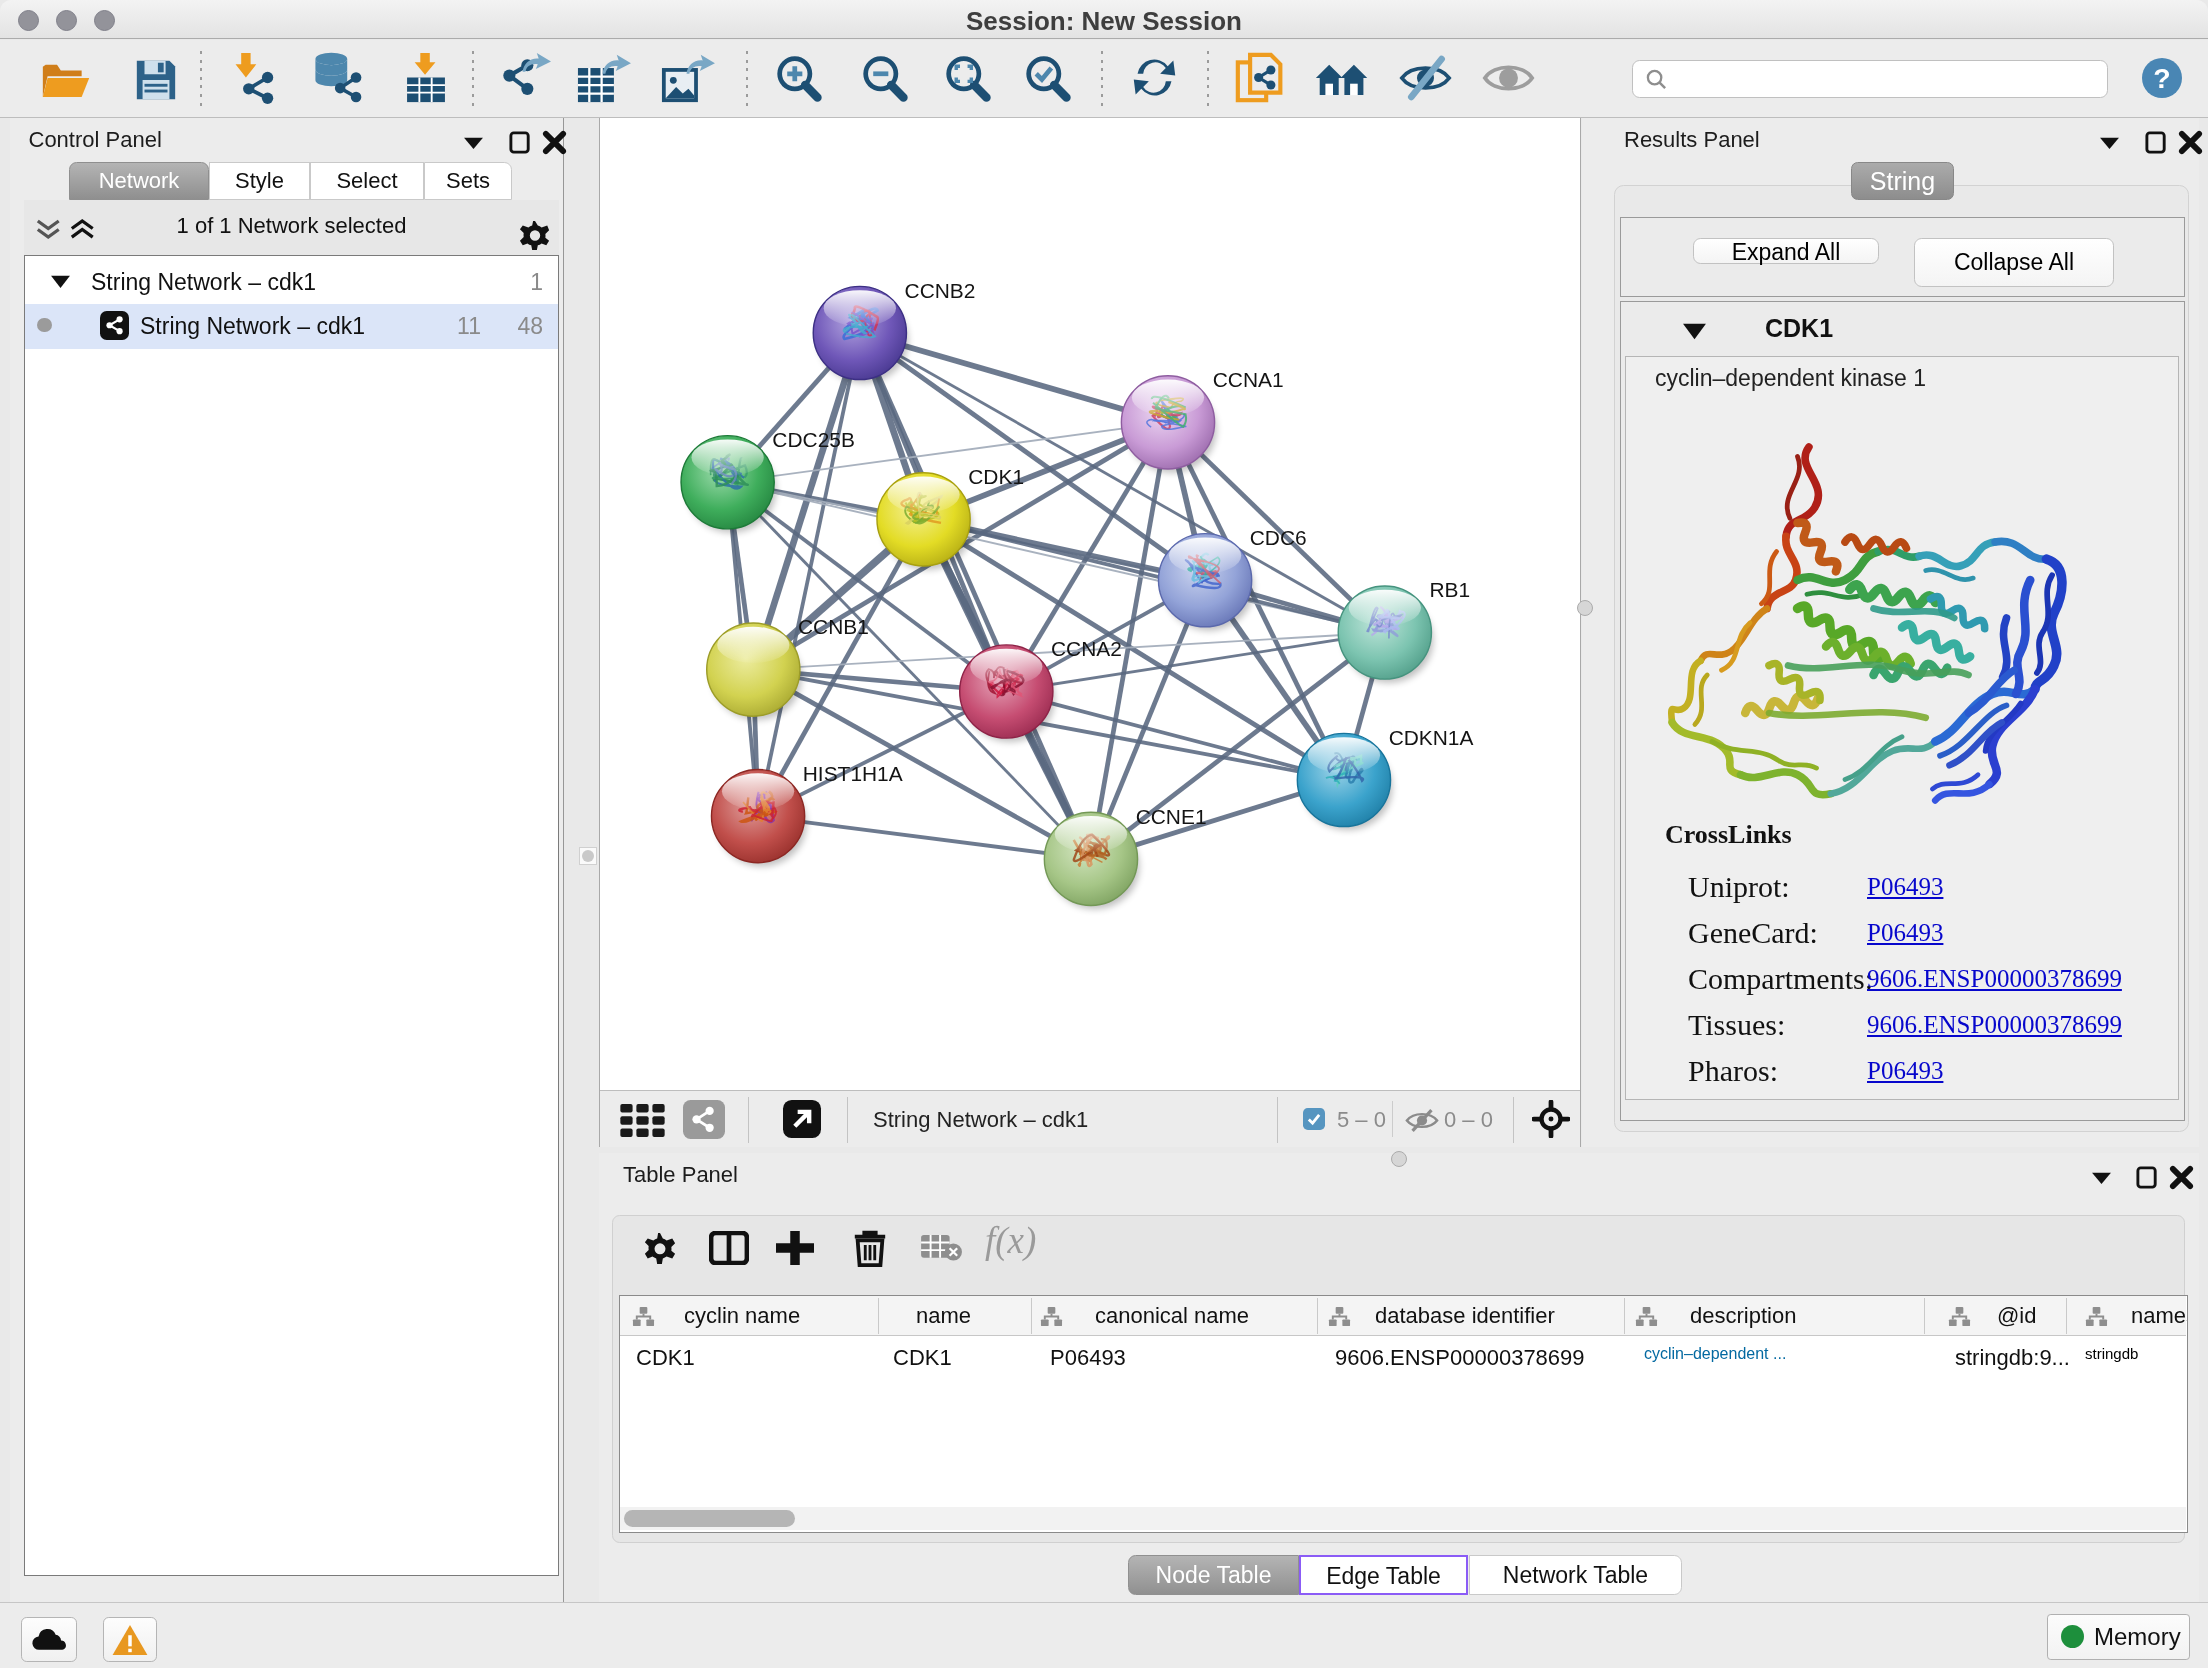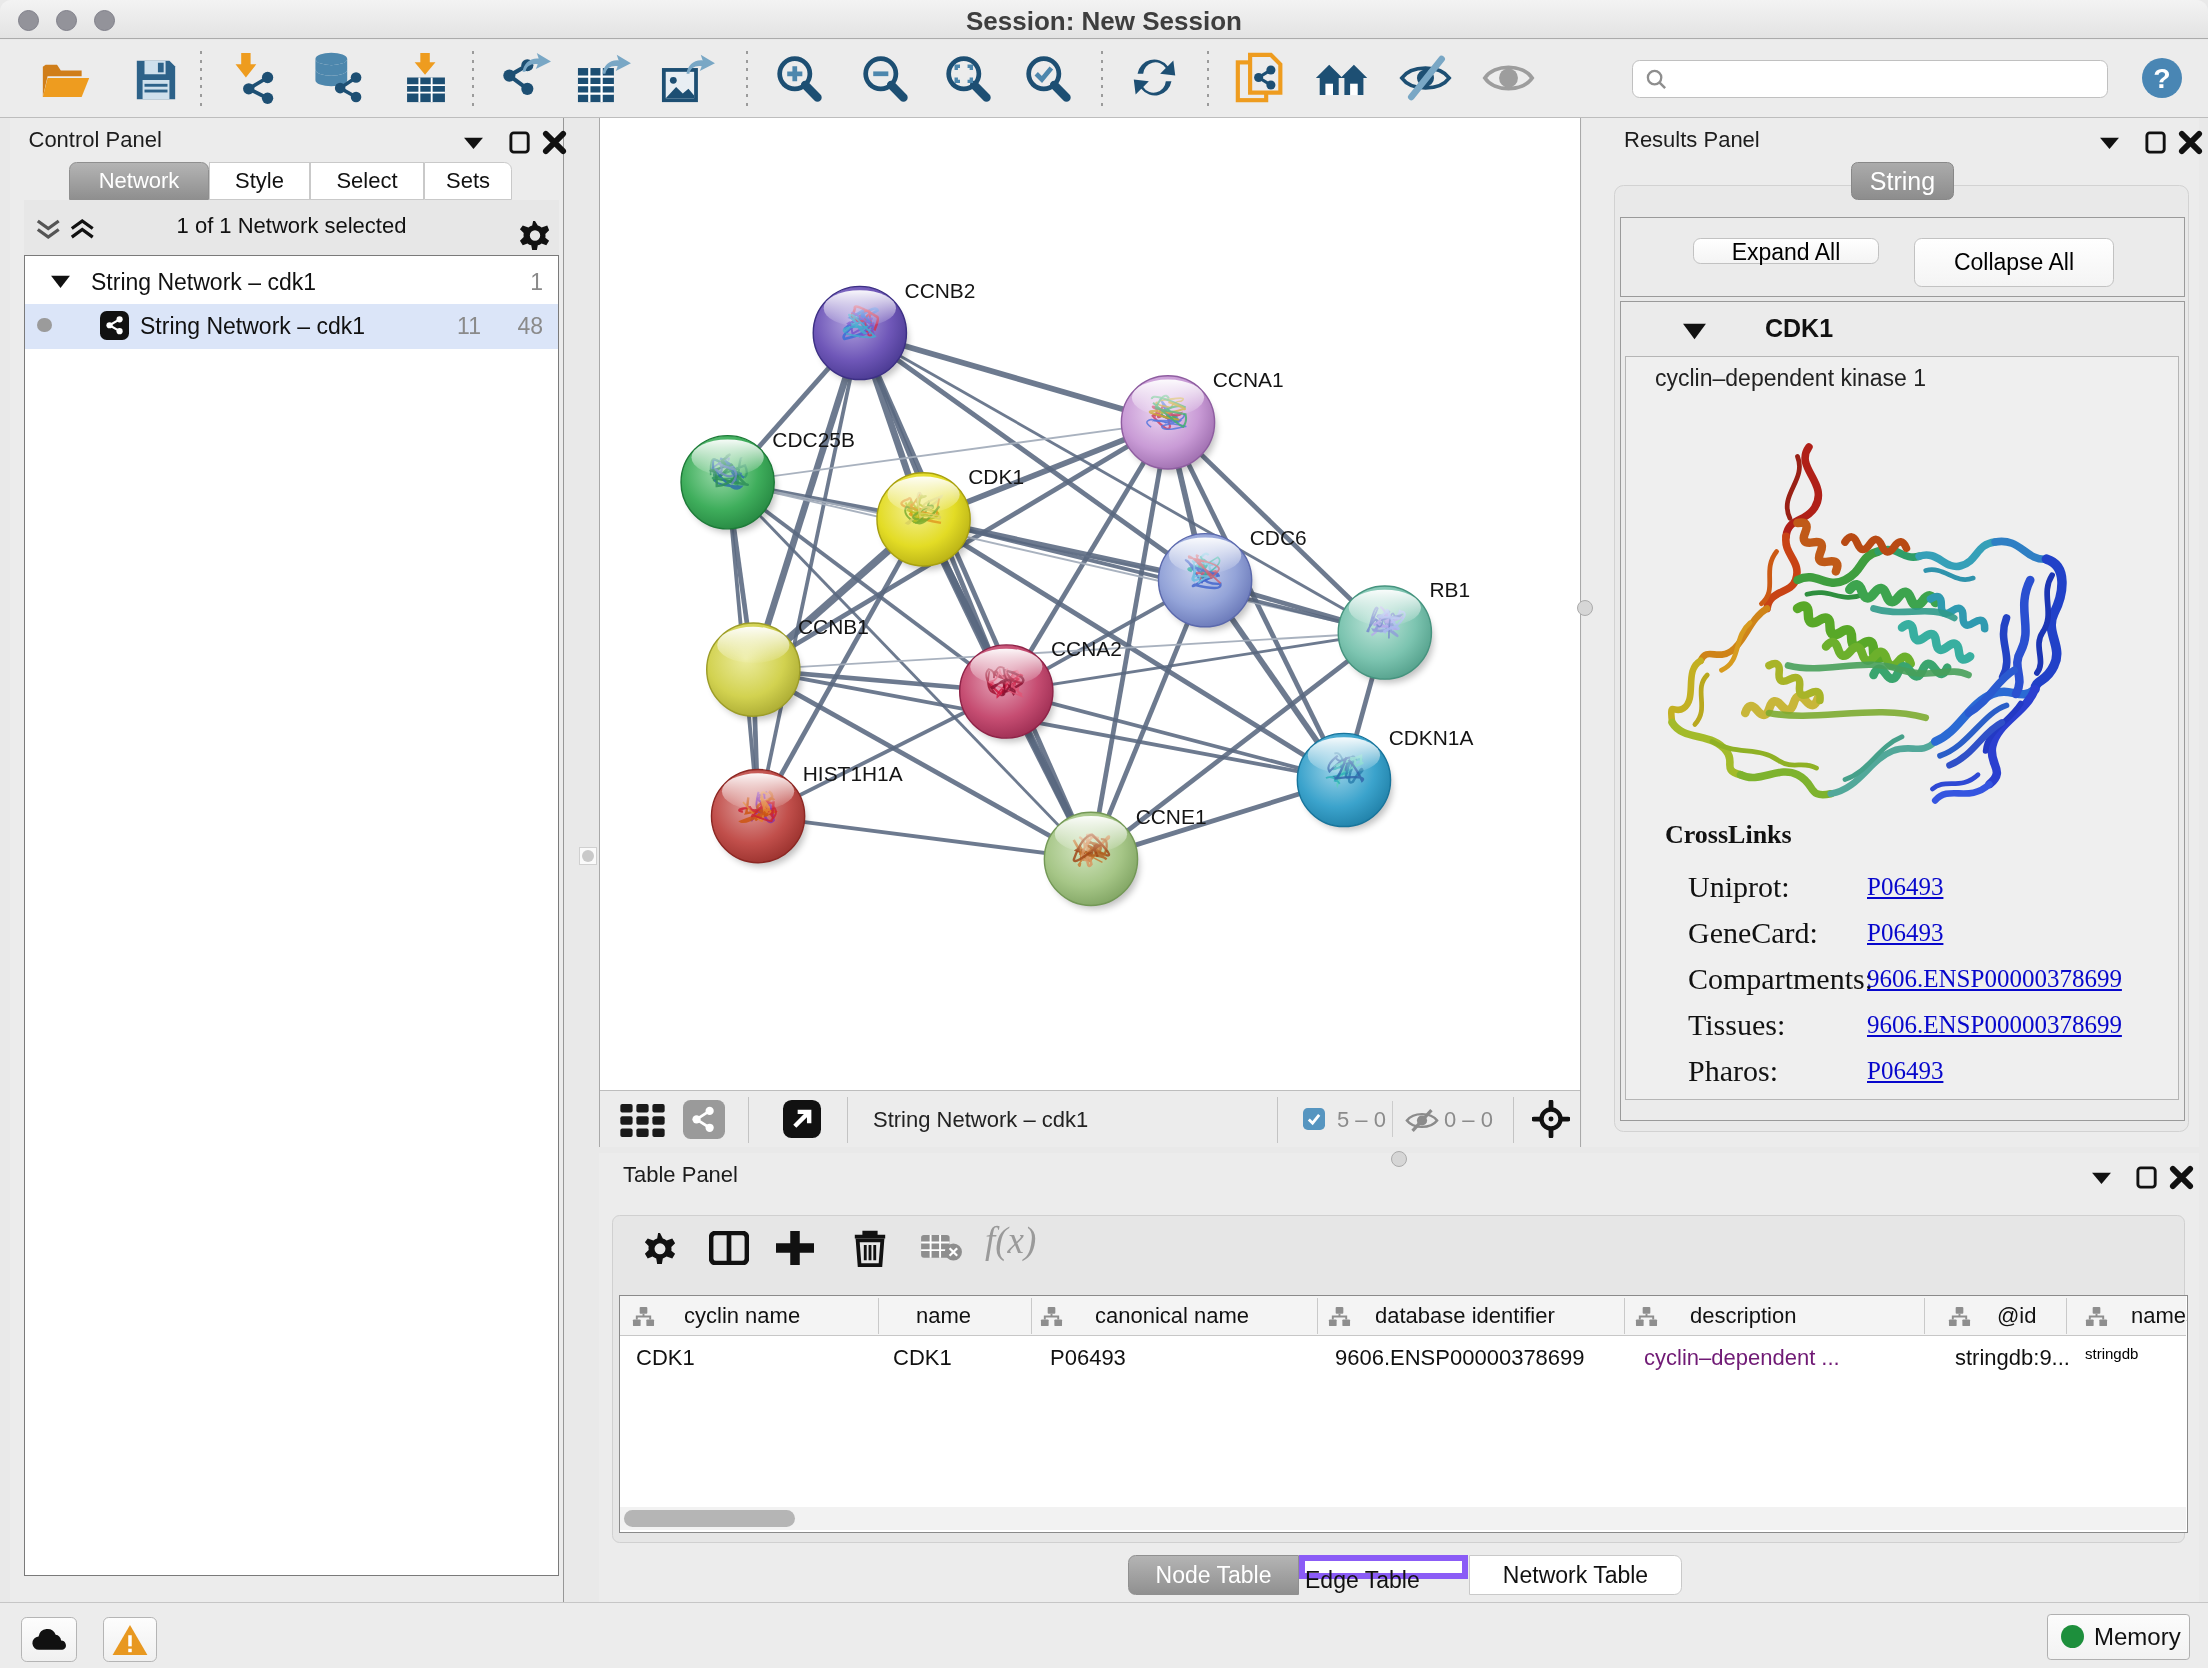--- a/index.html
+++ b/index.html
@@ -468,29 +468,29 @@
           <rect x="1" y="15" width="8" height="7" rx="1"></rect>
           <rect x="15" y="15" width="8" height="7" rx="1"></rect>
           <path d="M12 9 L12 13 M5 15 L5 12 L19 12 L19 15" stroke="#8e8e8e" stroke-width="2" fill="none"></path>
         </g>
       </svg>
       <div style="position:absolute; left:1511px; top:6.7px; font-size:22px; color:#111;">namespace</div>
       <div style="position:absolute; left:16px; top:49px; font-size:22px; color:#111;">CDK1</div>
       <div style="position:absolute; left:273px; top:49px; font-size:22px; color:#111;">CDK1</div>
       <div style="position:absolute; left:430px; top:49px; font-size:22px; color:#111;">P06493</div>
       <div style="position:absolute; left:715px; top:49px; font-size:22px; color:#111;">9606.ENSP00000378699</div>
-      <div style="position:absolute; left:1024px; top:49px; font-size:22px; color:#701a75;">cyclin–dependent ...</div>
+      <div style="position:absolute; left:1024px; top:49px; font-size:16px; color:#0369a1;">cyclin–dependent ...</div>
       <div style="position:absolute; left:1335px; top:49px; font-size:22px; color:#111;">stringdb:9...</div>
       <div style="position:absolute; left:1465px; top:49px; font-size:15px; color:#000000;">stringdb</div>
       <div style="position:absolute; left:0px; top:211px; width:1566px; height:23px; background:#f2f2f2;"></div>
       <div style="position:absolute; left:3.8px; top:214px; width:171px; height:17px; border-radius:8.6px; background:#b5b5b5;"></div>
     </div>
 
   <div class="abs" style="left:1128px; top:1555px; width:171px; height:40px; background:linear-gradient(#b4b4b4,#909090); border:1px solid #909090; border-radius:7.6px 0 0 7.6px; color:#fff; font-size:23px; text-align:center; line-height:38px;">Node Table</div>
-  <div class="abs" style="left:1299px; top:1555px; width:169px; height:24px; background:#fff; border:6px solid #8b5cf6; font-size:23px; color:#111; line-height:38px;">Edge Table</div>
+  <div class="abs" style="left:1299px; top:1555px; width:169px; height:40px; background:#fff; border:2px solid #8b5cf6; font-size:23px; color:#111; text-align:center; line-height:38px;">Edge Table</div>
   <div class="abs" style="left:1469px; top:1555px; width:213px; height:40px; background:#fff; border:1px solid #c9c9c9; border-radius:0 7.6px 7.6px 0; font-size:23px; color:#111; text-align:center; line-height:38px;">Network Table</div>
 
   <div id="statusbar" class="abs"></div>
   <div class="abs" style="left:21px; top:1617px; width:56px; height:45px; background:linear-gradient(#fdfdfd,#f0f0f0); border:1px solid #b5b5b5; border-radius:5.7px; text-align:center;">
     <svg width="38" height="28.5" viewBox="0 0 24 16" style="margin-top:7.6px;">
         <path d="M6 14 a4.2 4.2 0 0 1 -.6-8.4 a5.6 5.6 0 0 1 10.8-1 a3.6 3.6 0 0 1 3.4 3.6 a3 3 0 0 1 2 5.3 c-.8.5-1.6.5-2.6.5 Z" fill="#111"></path>
       </svg>
   </div>
   <div class="abs" style="left:103px; top:1617px; width:54px; height:45px; background:linear-gradient(#fdfdfd,#f0f0f0); border:1px solid #b5b5b5; border-radius:5.7px; text-align:center;">
     <svg width="38" height="34" viewBox="0 0 24 21" style="margin-top:4.8px;">

